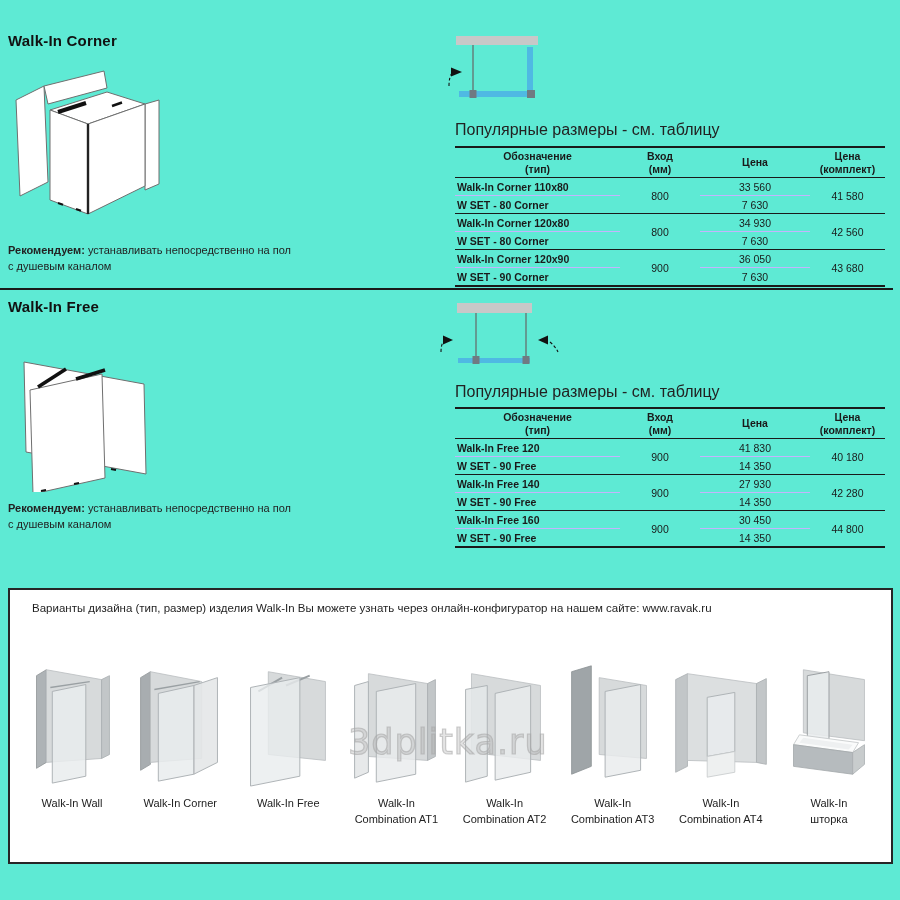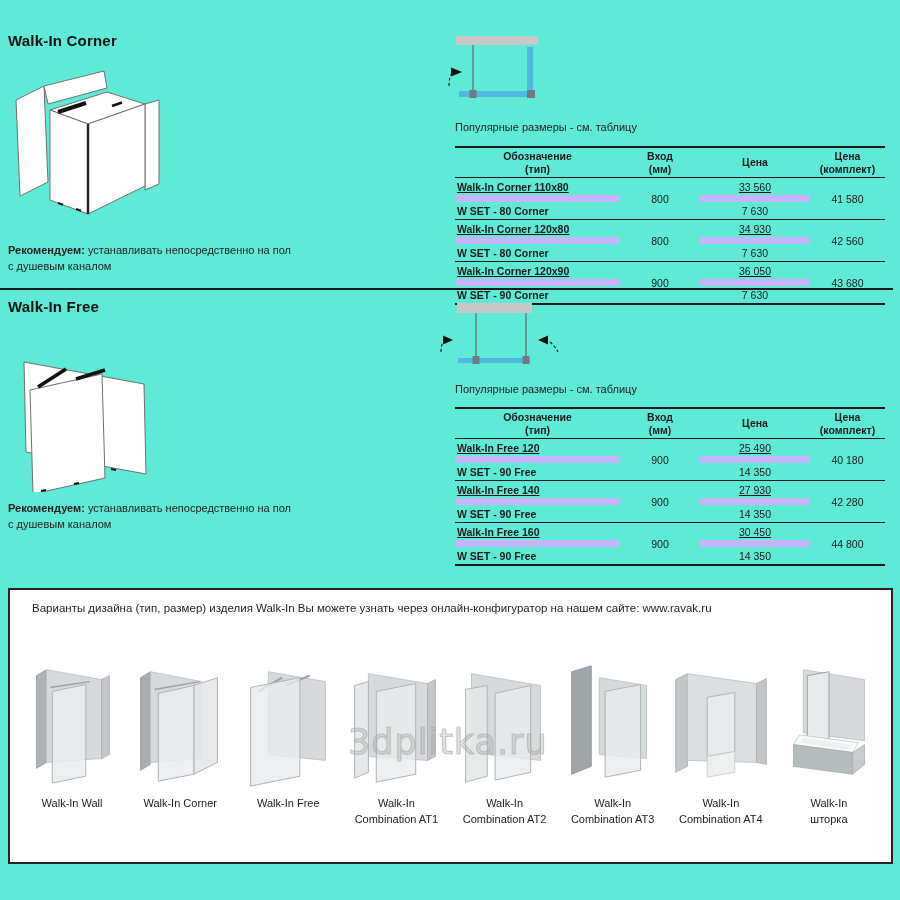--- a/index.html
+++ b/index.html
@@ -1,34 +1,34 @@
 <!DOCTYPE html>
 <html><head>
 <meta charset="utf-8">
 <style>
   html,body{margin:0;padding:0;background:#fff;}
   .page{position:relative;width:900px;height:900px;background:#5eead4;overflow:hidden;
         font-family:"Liberation Sans","DejaVu Sans",sans-serif;color:#1a1a1a;}
   .abs{position:absolute;}
   .sec-title{font-size:15px;font-weight:bold;color:#111;letter-spacing:0.2px;}
-  .note{font-size:11px;color:#222;}
+  .note{font-size:16px;color:#222;}
   .recommend{font-size:11px;line-height:1.45;color:#222;}
   .recommend b{font-weight:bold;}
   .divider{position:absolute;left:0;top:288px;width:893px;border-top:2.5px solid #1a1a1a;}
 
   
   table.price{border-collapse:collapse;width:430px;table-layout:fixed;
               border-top:2px solid #1a1a1a;border-bottom:2.5px solid #1a1a1a;
               font-size:10.5px;color:#1a1a1a;}
   table.price th{font-weight:bold;text-align:center;vertical-align:middle;
                  padding:2px 1px;line-height:1.2;border-bottom:1.5px solid #1a1a1a;}
   table.price td{height:15px;padding:1px 2px;vertical-align:middle;}
   td.cname{font-weight:bold;text-align:left;padding-left:3px;}
   td.cnum{text-align:center;}
-  td.bthin{border-bottom:7px solid #c4b5fd;text-decoration:underline;}
+  td.bthin{border-bottom:1px solid #c4b5fd;}
   tr.gend td, td.gspan{border-bottom:1.5px solid #1a1a1a;}
 
   
   .footer-box{position:absolute;left:8px;top:588px;width:881px;height:272px;
               border:2px solid #262626;background:#fff;}
   .footer-note{position:absolute;left:22px;top:12px;font-size:11.5px;color:#1f1f1f;}
   .variants{position:absolute;left:8px;right:8px;top:62px;display:flex;justify-content:space-between;}
   .variant{flex:1;text-align:center;}
   .variant svg{display:block;margin:0 auto;}
   .vlabel{font-size:11px;line-height:1.45;color:#222;margin-top:6px;}
@@ -171,21 +171,21 @@
         <th><span>Обозначение</span><br><span>(тип)</span></th>
         <th><span>Вход</span><br><span>(мм)</span></th>
         <th><span>Цена</span></th>
         <th><span>Цена</span><br><span>(комплект)</span></th>
       </tr>
     </thead>
     <tbody>
       <tr>
         <td class="cname bthin">Walk-In Free 120</td>
         <td class="cnum gspan" rowspan="2">900</td>
-        <td class="cnum bthin">25 490</td>
+        <td class="cnum bthin">41 830</td>
         <td class="cnum gspan" rowspan="2">40 180</td>
       </tr>
       <tr class="gend">
         <td class="cname">W SET - 90 Free</td>
         <td class="cnum">14 350</td>
       </tr>
       <tr>
         <td class="cname bthin">Walk-In Free 140</td>
         <td class="cnum gspan" rowspan="2">900</td>
         <td class="cnum bthin">27 930</td>

